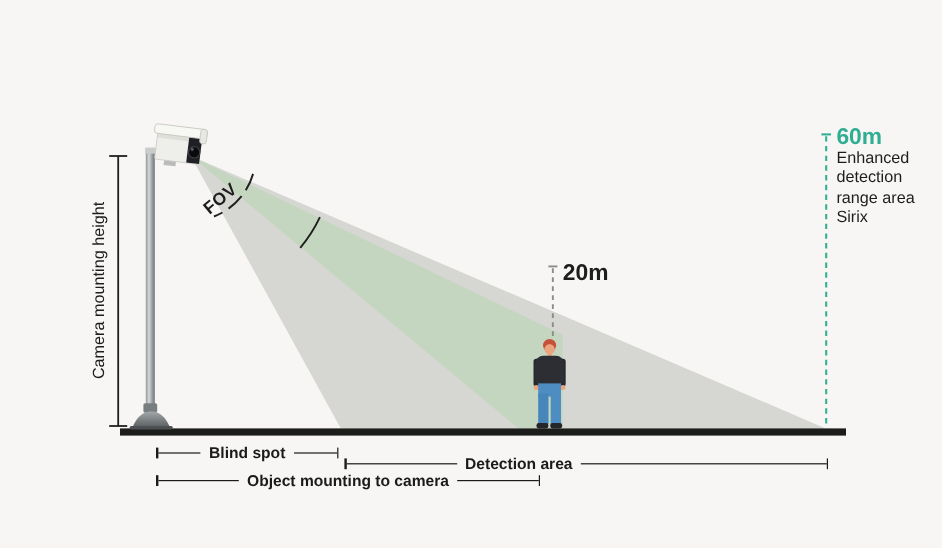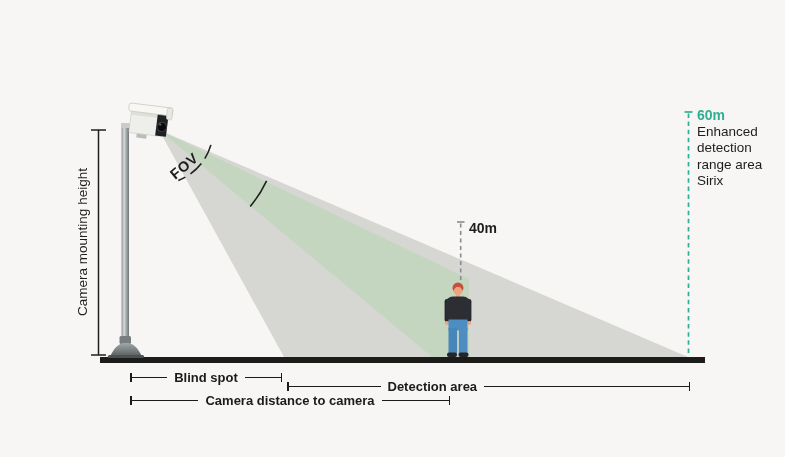--- a/index.html
+++ b/index.html
@@ -4,21 +4,21 @@
 <style>
   html,body{margin:0;padding:0;background:#f7f6f4;}
   .canvas{
     position:relative;width:785px;height:457px;overflow:hidden;
     background:#f7f6f4;
     font-family:"Liberation Sans", sans-serif;
     color:#1d1d1d;
   }
   .canvas svg{position:absolute;left:0;top:0;}
   .lbl{position:absolute;line-height:16.5px;font-size:13.5px;font-weight:500;color:#1d1d1d;}
-  .lbl strong{font-size:14px;font-weight:700;display:block;}
+  .lbl strong{font-size:19px;font-weight:700;display:block;}
   .pre{white-space:pre-line;}
   
   .fov-lbl{
     position:absolute;left:160px;top:158px;width:48px;text-align:center;
     font-size:14.5px;font-weight:700;letter-spacing:.5px;
     transform:rotate(-40deg);
   }
   
   .mount-lbl{
     position:absolute;left:-26px;top:233px;width:220px;height:18px;
@@ -125,21 +125,21 @@
       <line x1="684.5" y1="112" x2="692.5" y2="112"></line>
       <line x1="688.5" y1="113.5" x2="688.5" y2="356" stroke-dasharray="4.5 3.6"></line>
     </g>
   </svg>
 
   <div class="fov-lbl">FOV</div>
 
   <div class="mount-lbl">Camera mounting height</div>
 
   <div class="lbl range20">
-    <strong>40m</strong>
+    <strong>20m</strong>
   </div>
 
   <div class="lbl range60">
     <strong>60m</strong>
     <div class="pre">Enhanced
 detection
 range area
 Sirix</div>
   </div>
 
@@ -155,18 +155,18 @@
     <div class="tick"></div>
     <div class="line" style="flex:0 0 92px;"></div>
     <span class="mlabel">Detection area</span>
     <div class="line"></div>
     <div class="tick"></div>
   </div>
 
   <div class="measure m-object">
     <div class="tick"></div>
     <div class="line"></div>
-    <span class="mlabel">Camera distance to camera</span>
+    <span class="mlabel">Object mounting to camera</span>
     <div class="line"></div>
     <div class="tick"></div>
   </div>
 
 </div>
 
 </body></html>

